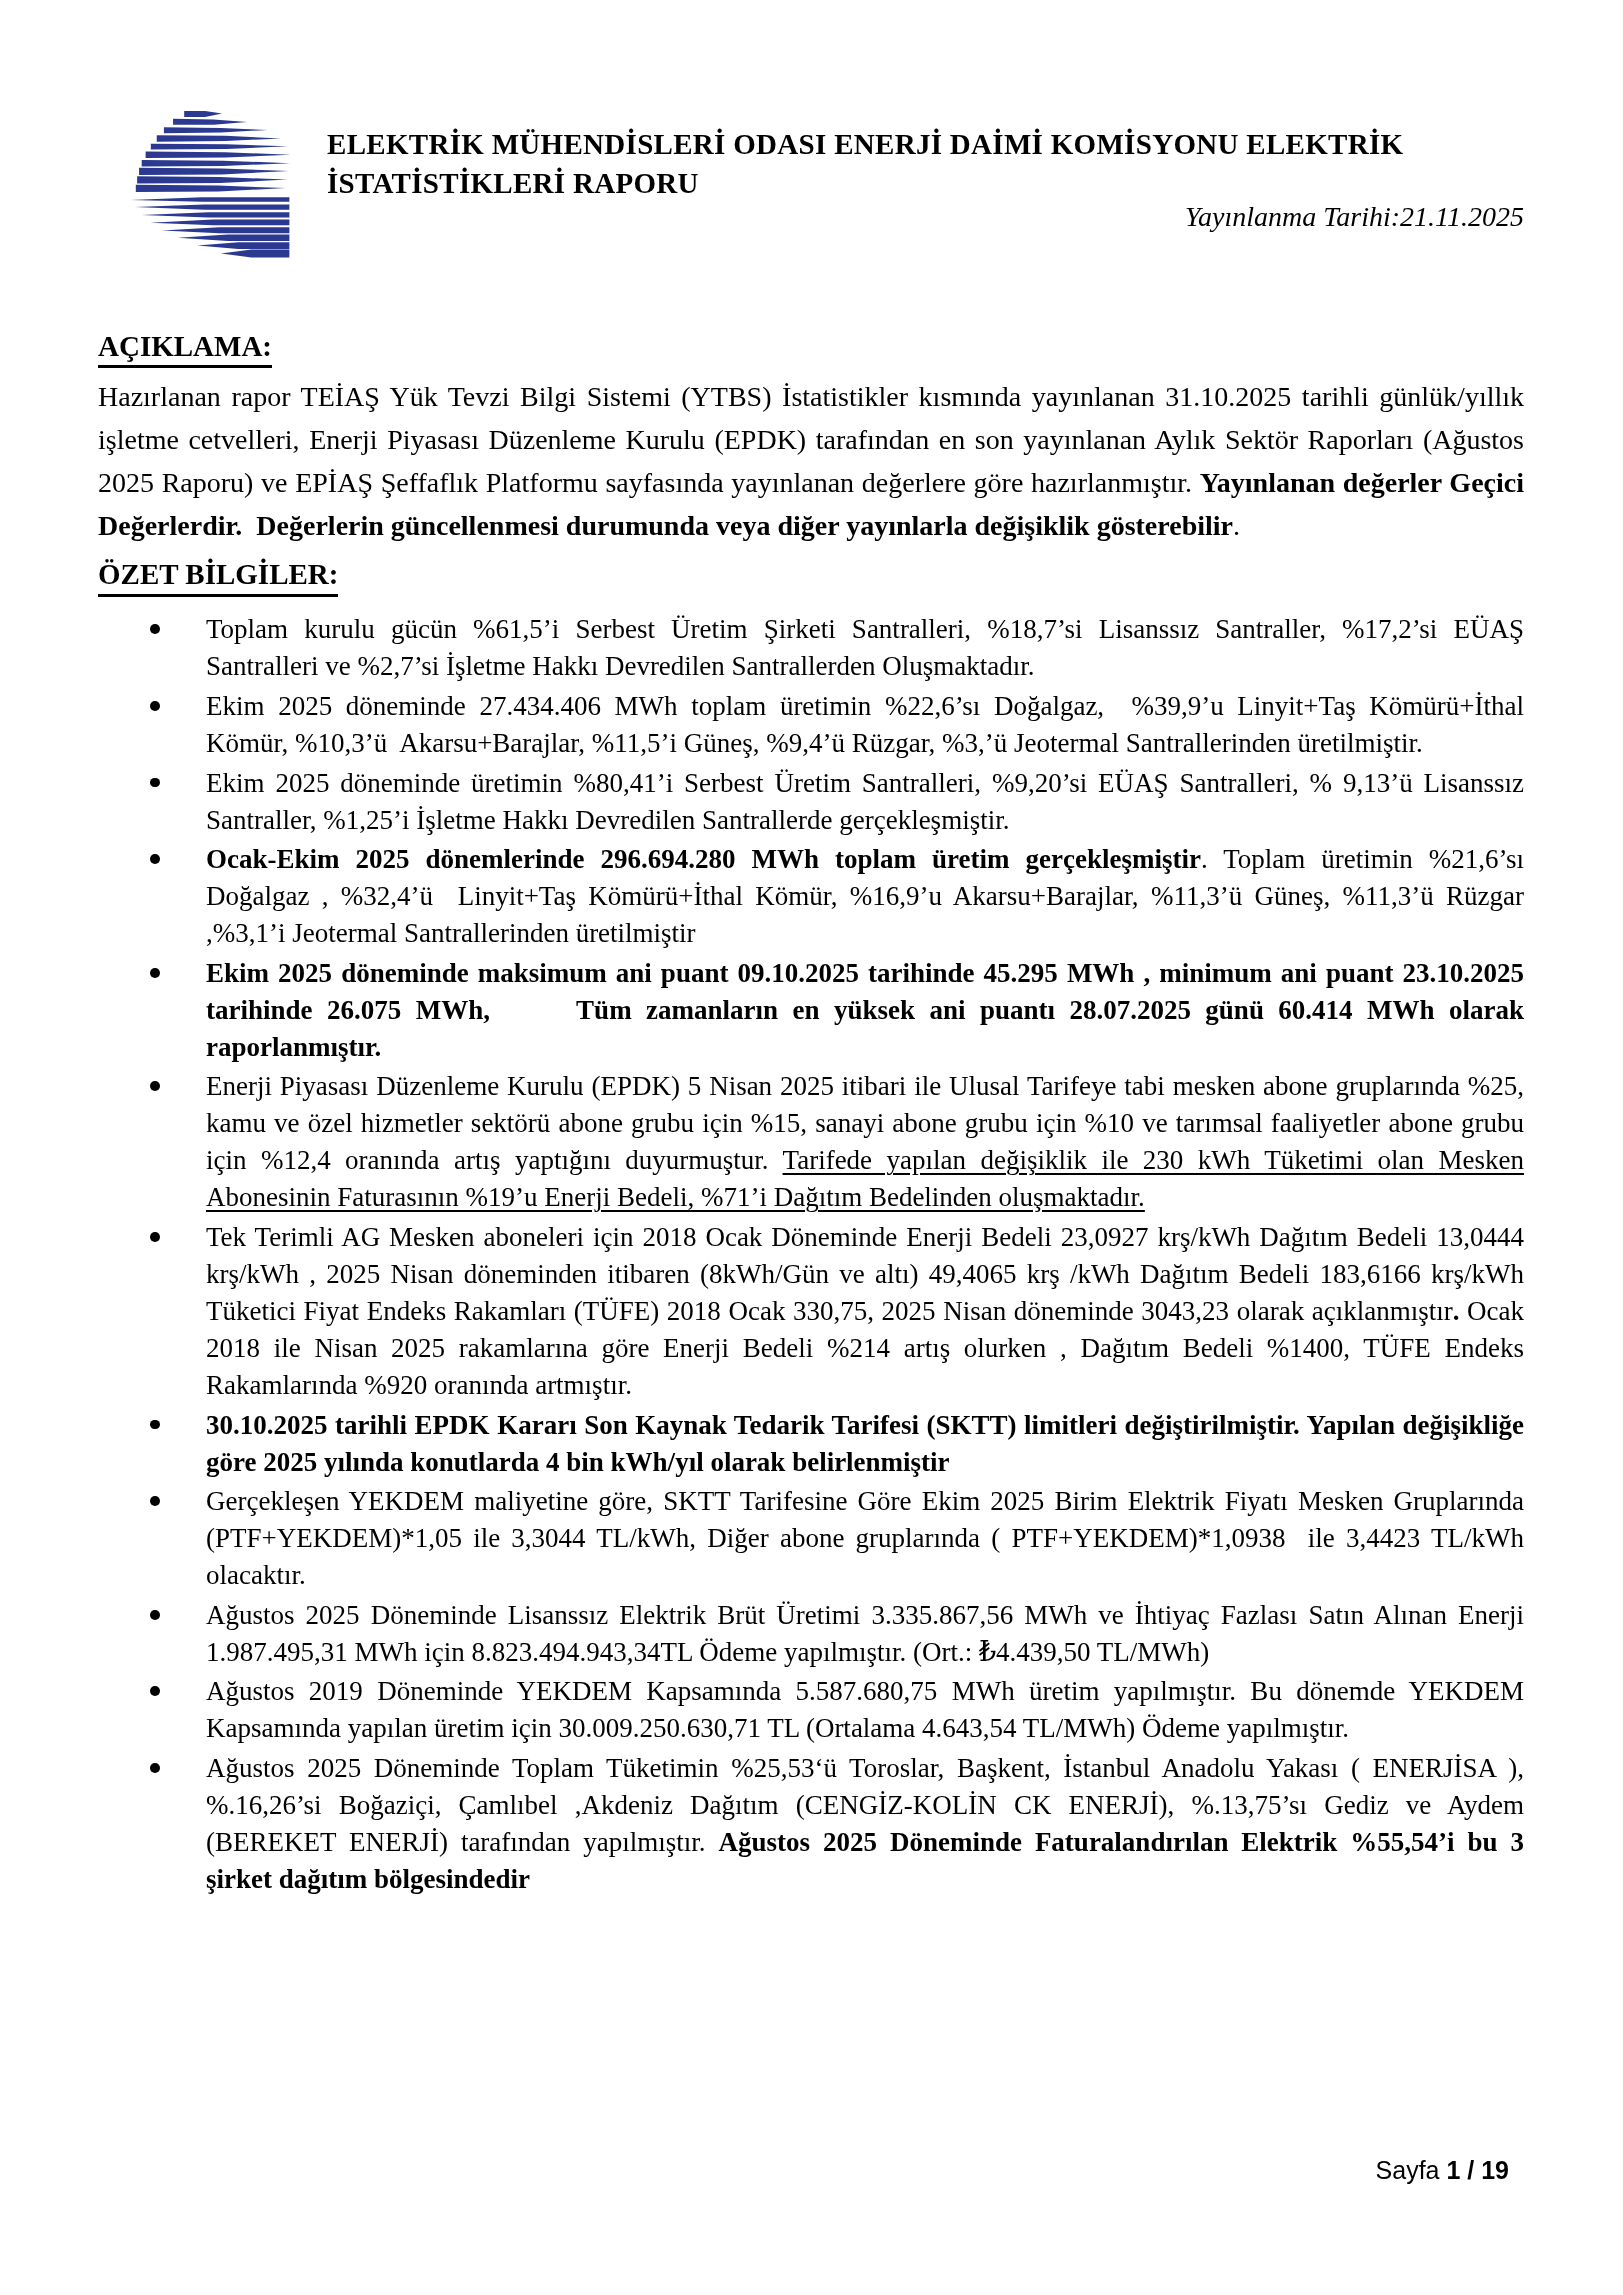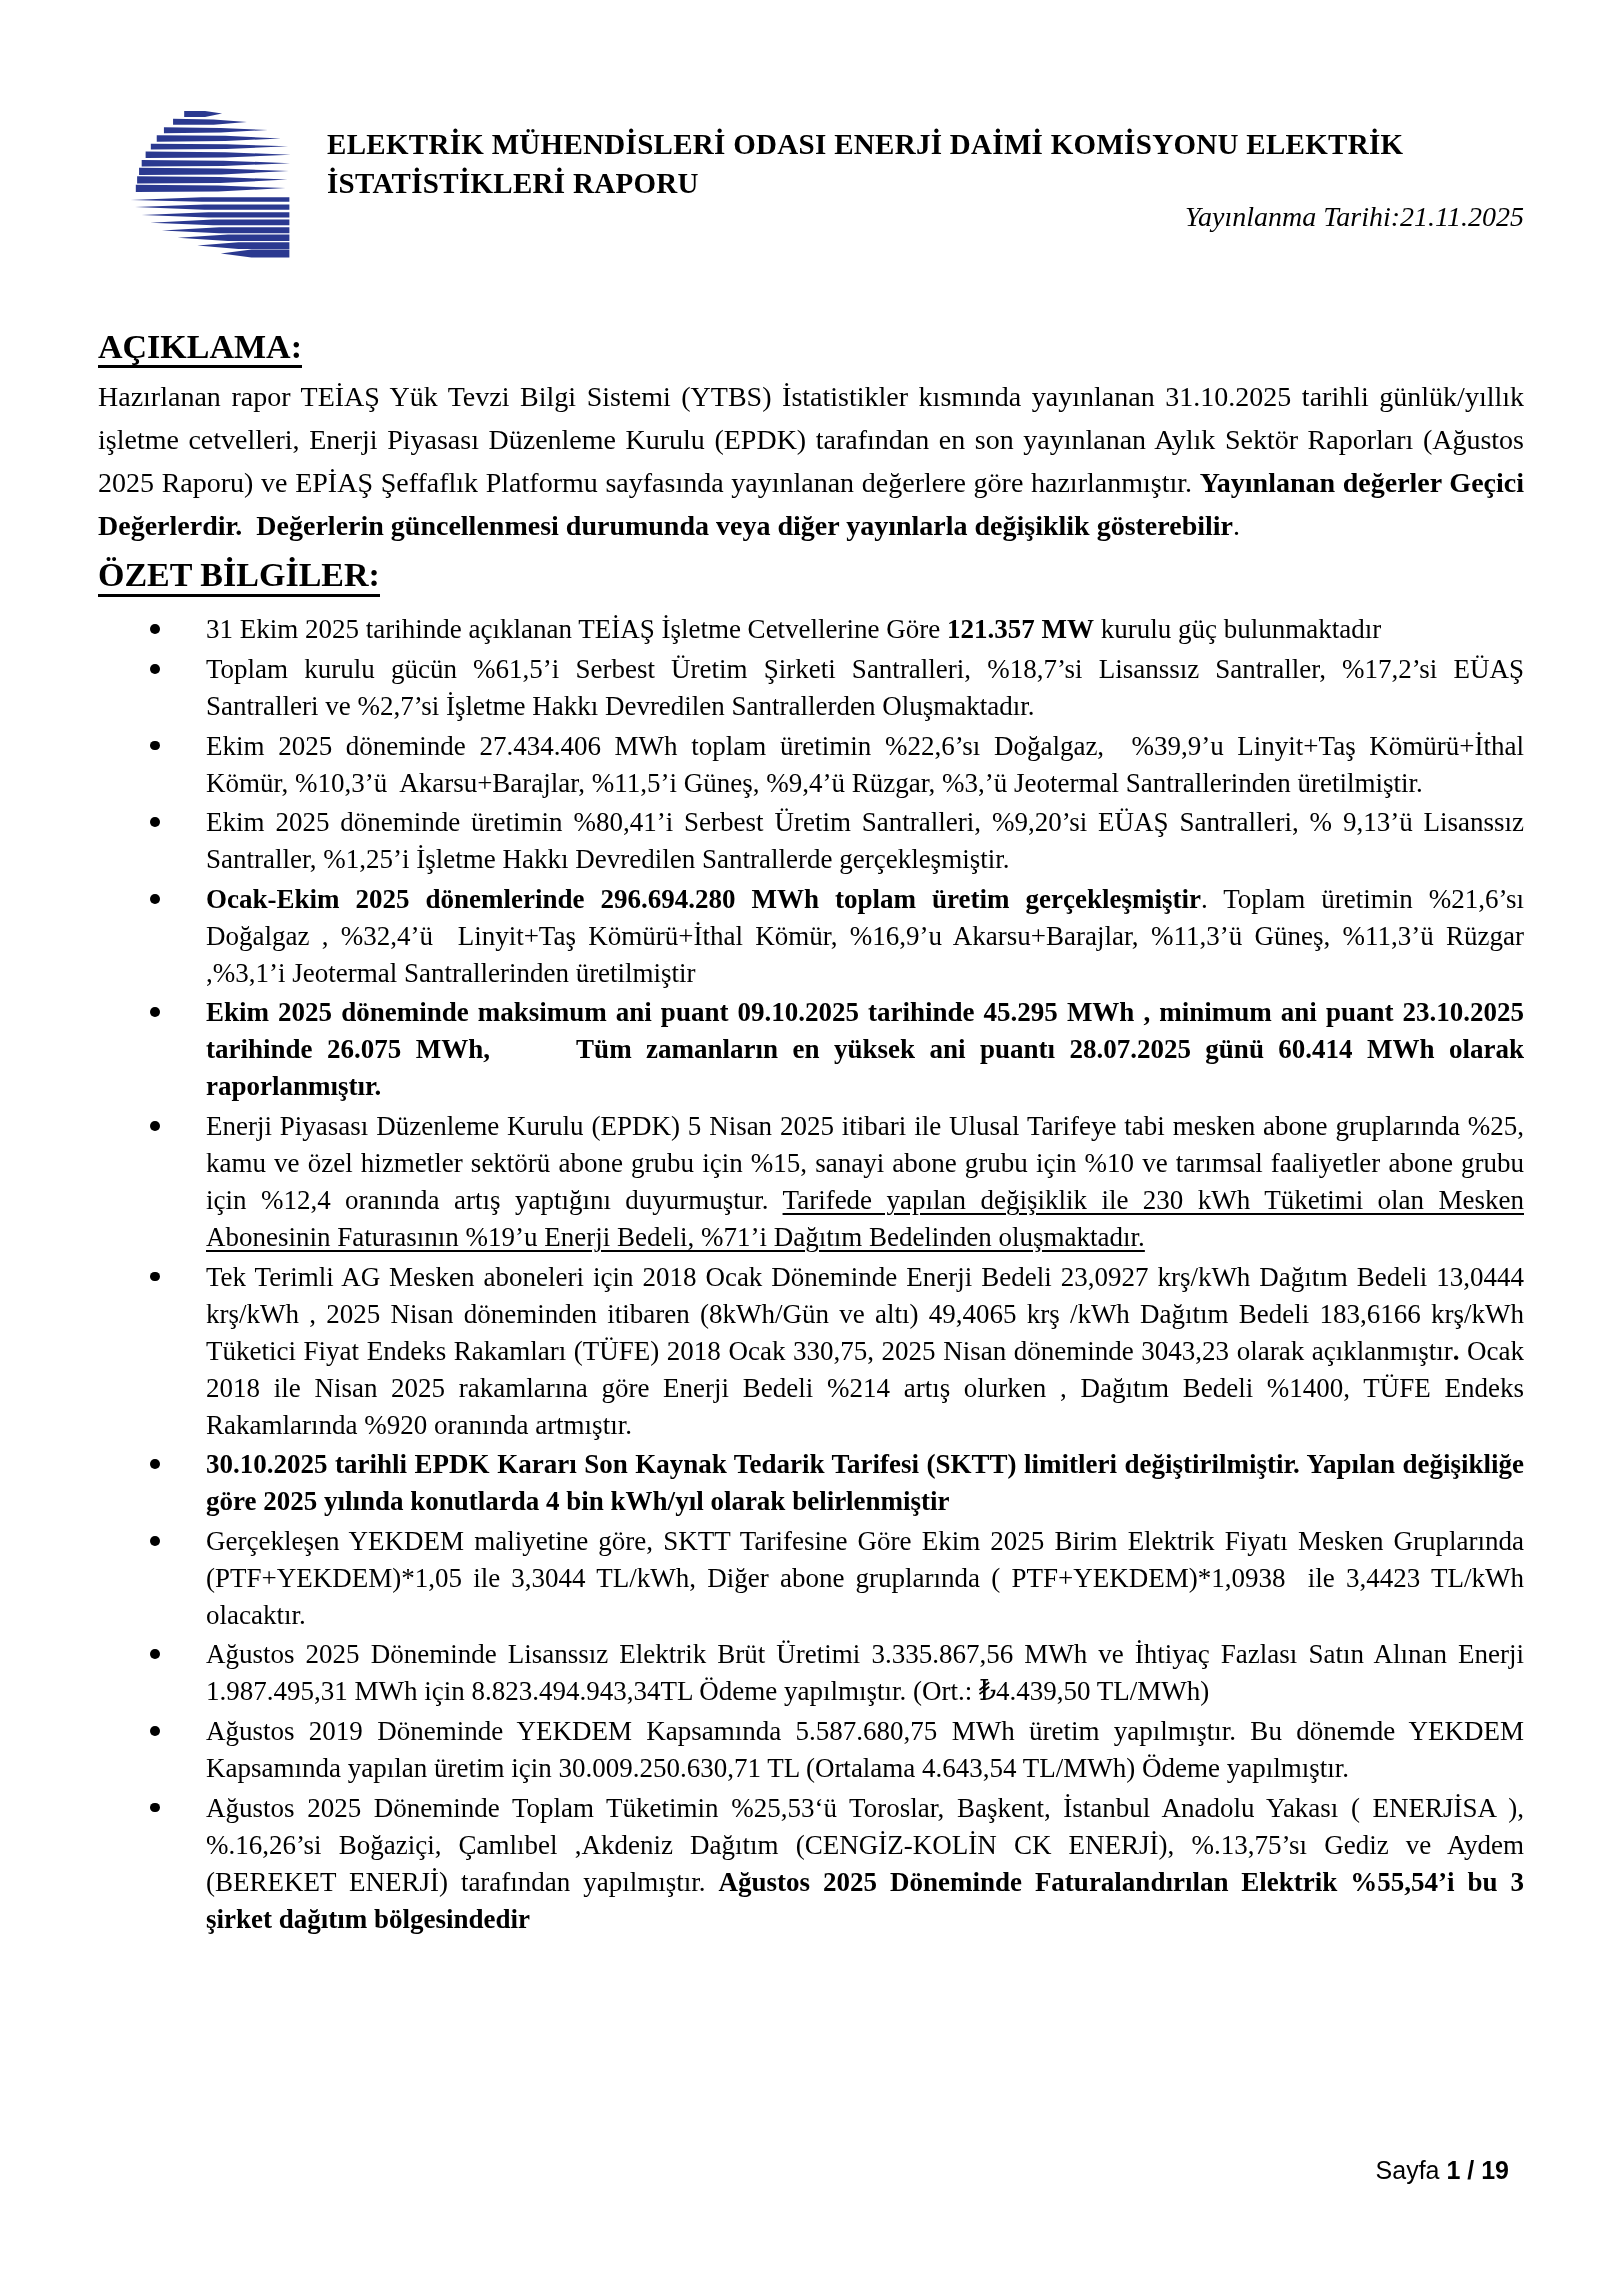--- a/index.html
+++ b/index.html
@@ -21,21 +21,21 @@
     text-align:left;font-weight:bold;font-size:29px;line-height:39px;
     letter-spacing:0.3px;
   }
   .pub-date{
     position:absolute;right:99px;top:201px;
     font-style:italic;font-size:28px;white-space:nowrap;
   }
 
   
   .main{padding:0 99px 0 98px;}
-  .section-heading{margin:0;font-size:34px;font-weight:bold;line-height:33px;}
+  .section-heading{margin:0;font-size:29px;font-weight:bold;line-height:33px;}
   .section-heading .hd{
     display:inline-block;border-bottom:3.3px solid #000;padding-bottom:2.6px;
   }
   .hd-aciklama-wrap{margin:2.6px 0 6.5px 0;}
   .hd-ozet-wrap{margin:11.8px 0 0 0;}
 
   .intro-para{
     margin:3.9px 0 0 0;font-size:28px;line-height:43px;
     text-align:justify;
   }
@@ -110,21 +110,20 @@
       <h2 class="section-heading"><span class="hd">AÇIKLAMA:</span></h2>
     </div>
 
     <p class="intro-para" id="aciklama-paragraph"><span>Hazırlanan rapor TEİAŞ Yük Tevzi Bilgi Sistemi (YTBS) İstatistikler kısmında yayınlanan 31.10.2025 tarihli günlük/yıllık işletme cetvelleri, Enerji Piyasası Düzenleme Kurulu (EPDK) tarafından en son yayınlanan Aylık Sektör Raporları (Ağustos 2025 Raporu) ve EPİAŞ Şeffaflık Platformu sayfasında yayınlanan değerlere göre hazırlanmıştır. </span><span class="b">Yayınlanan değerler Geçici Değerlerdir.&nbsp; Değerlerin güncellenmesi durumunda veya diğer yayınlarla değişiklik gösterebilir</span><span>.</span></p>
 
     <div class="hd-ozet-wrap">
       <h2 class="section-heading"><span class="hd">ÖZET BİLGİLER:</span></h2>
     </div>
 
     <ul class="bullet-list" id="bullet-list">
-        <li class="bullet-item"><span class="bullet-marker"></span><span>31 Ekim 2025 tarihinde açıklanan TEİAŞ İşletme Cetvellerine Göre </span><span class="b">121.357 MW</span><span> kurulu güç bulunmaktadır</span></li>
         <li class="bullet-item"><span class="bullet-marker"></span><span>Toplam kurulu gücün %61,5’i Serbest Üretim Şirketi Santralleri, %18,7’si Lisanssız Santraller, %17,2’si EÜAŞ Santralleri ve %2,7’si İşletme Hakkı Devredilen Santrallerden Oluşmaktadır.</span></li>
         <li class="bullet-item"><span class="bullet-marker"></span><span>Ekim 2025 döneminde 27.434.406 MWh toplam üretimin %22,6’sı Doğalgaz,&nbsp; %39,9’u Linyit+Taş Kömürü+İthal Kömür, %10,3’ü&nbsp; Akarsu+Barajlar, %11,5’i Güneş, %9,4’ü Rüzgar, %3,’ü Jeotermal Santrallerinden üretilmiştir.</span></li>
         <li class="bullet-item"><span class="bullet-marker"></span><span>Ekim 2025 döneminde üretimin %80,41’i Serbest Üretim Santralleri, %9,20’si EÜAŞ Santralleri, % 9,13’ü Lisanssız Santraller, %1,25’i İşletme Hakkı Devredilen Santrallerde gerçekleşmiştir.</span></li>
         <li class="bullet-item"><span class="bullet-marker"></span><span class="b">Ocak-Ekim 2025 dönemlerinde 296.694.280 MWh toplam üretim gerçekleşmiştir</span><span>. Toplam üretimin %21,6’sı Doğalgaz , %32,4’ü&nbsp; Linyit+Taş Kömürü+İthal Kömür, %16,9’u Akarsu+Barajlar, %11,3’ü Güneş, %11,3’ü Rüzgar ,%3,1’i Jeotermal Santrallerinden üretilmiştir</span></li>
         <li class="bullet-item"><span class="bullet-marker"></span><span class="b">Ekim 2025 döneminde maksimum ani puant 09.10.2025 tarihinde 45.295 MWh , minimum ani puant 23.10.2025 tarihinde 26.075 MWh,&nbsp;&nbsp;&nbsp;&nbsp;&nbsp; Tüm zamanların en yüksek ani puantı 28.07.2025 günü 60.414 MWh olarak raporlanmıştır.</span></li>
         <li class="bullet-item"><span class="bullet-marker"></span><span>Enerji Piyasası Düzenleme Kurulu (EPDK) 5 Nisan 2025 itibari ile Ulusal Tarifeye tabi mesken abone gruplarında %25, kamu ve özel hizmetler sektörü abone grubu için %15, sanayi abone grubu için %10 ve tarımsal faaliyetler abone grubu için %12,4 oranında artış yaptığını duyurmuştur. </span><span class="u">Tarifede yapılan değişiklik ile 230 kWh Tüketimi olan Mesken Abonesinin Faturasının %19’u Enerji Bedeli, %71’i Dağıtım Bedelinden oluşmaktadır. </span></li>
         <li class="bullet-item"><span class="bullet-marker"></span><span>Tek Terimli AG Mesken aboneleri için 2018 Ocak Döneminde Enerji Bedeli 23,0927 krş/kWh Dağıtım Bedeli 13,0444 krş/kWh , 2025 Nisan döneminden itibaren (8kWh/Gün ve altı) 49,4065 krş /kWh Dağıtım Bedeli 183,6166 krş/kWh Tüketici Fiyat Endeks Rakamları (TÜFE) 2018 Ocak 330,75, 2025 Nisan döneminde 3043,23 olarak açıklanmıştır</span><span class="b">.</span><span> Ocak 2018 ile Nisan 2025 rakamlarına göre Enerji Bedeli %214 artış olurken , Dağıtım Bedeli %1400, TÜFE Endeks Rakamlarında %920 oranında artmıştır.</span></li>
         <li class="bullet-item"><span class="bullet-marker"></span><span class="b">30.10.2025 tarihli EPDK Kararı Son Kaynak Tedarik Tarifesi (SKTT) limitleri değiştirilmiştir. Yapılan değişikliğe göre 2025 yılında konutlarda 4 bin kWh/yıl olarak belirlenmiştir</span></li>
         <li class="bullet-item"><span class="bullet-marker"></span><span>Gerçekleşen YEKDEM maliyetine göre, SKTT Tarifesine Göre Ekim 2025 Birim Elektrik Fiyatı Mesken Gruplarında (PTF+YEKDEM)*1,05 ile 3,3044 TL/kWh, Diğer abone gruplarında ( PTF+YEKDEM)*1,0938&nbsp; ile 3,4423 TL/kWh olacaktır.</span></li>
         <li class="bullet-item"><span class="bullet-marker"></span><span>Ağustos 2025 Döneminde Lisanssız Elektrik Brüt Üretimi 3.335.867,56 MWh ve İhtiyaç Fazlası Satın Alınan Enerji 1.987.495,31 MWh için 8.823.494.943,34TL Ödeme yapılmıştır. (Ort.: ₺4.439,50 TL/MWh)</span></li>

